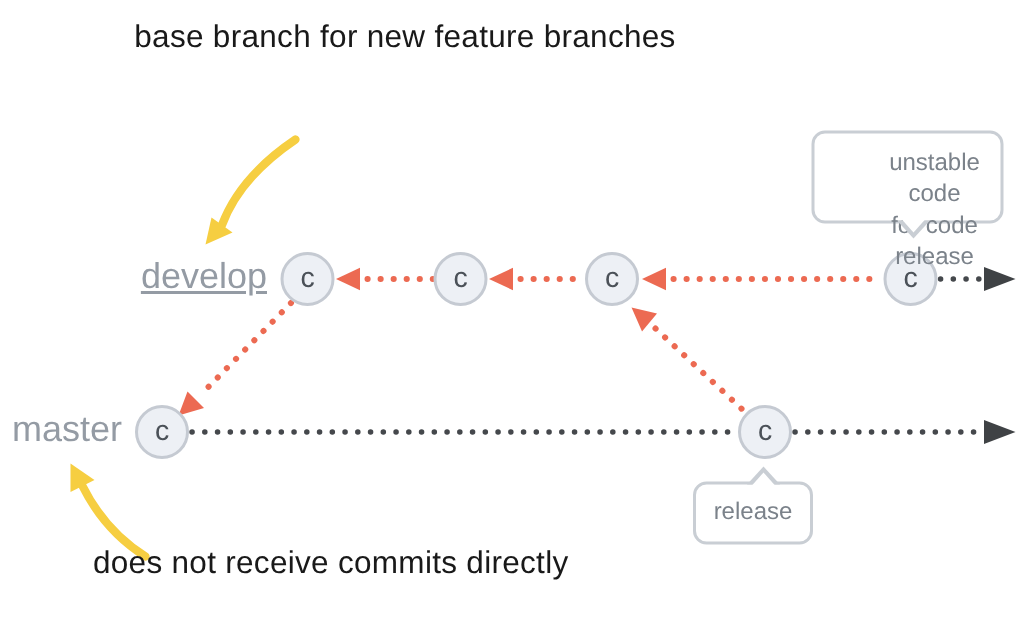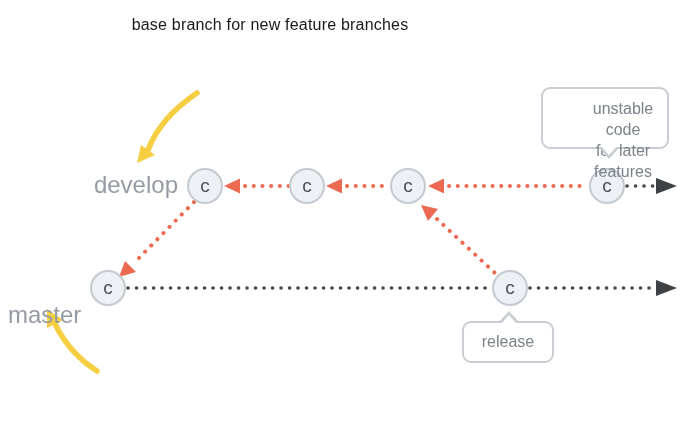--- a/index.html
+++ b/index.html
@@ -8,37 +8,37 @@
   #stage { position:relative; width:685px; height:425px; background:#ffffff; }
 
   #wires { position:absolute; left:0; top:0; }
   .red-dots   { stroke:#ec6a52; stroke-width:4;   stroke-linecap:round; stroke-dasharray:0.1 8.6; fill:none; }
   .dark-dots  { stroke:#45484c; stroke-width:3.6; stroke-linecap:round; stroke-dasharray:0.1 8.4; fill:none; }
   .red-fill   { fill:#ec6a52; }
   .dark-fill  { fill:#3f4245; }
   .yellow-stroke { stroke:#f6ce41; stroke-width:5.5; stroke-linecap:round; fill:none; }
   .yellow-fill   { fill:#f6ce41; }
 
-  .note { position:absolute; color:#191919; font-size:16px; line-height:26px;
+  .note { position:absolute; color:#191919; font-size:21px; line-height:26px;
           text-align:center; letter-spacing:0.2px; }
   #note-develop { left:40px;  top:12px;  width:460px; }
   #note-master  { left:18px;  top:363px; width:405px; line-height:25px; }
 
   .branch-label { position:absolute; color:#949ba4; font-size:24px; font-weight:400; }
-  #label-develop { left:60px; top:171px; width:118px; text-align:right; }
-  #label-master  { left:8px;  top:273px; width:80px;  text-align:left;margin-top:28px; }
+  #label-develop { left:60px; top:171px; width:118px; text-align:right;text-decoration:underline; }
+  #label-master  { left:8px;  top:273px; width:80px;  text-align:left; }
 
   .commit { position:absolute; width:36px; height:36px; border-radius:50%;
             background:#edf0f5; border:2px solid #c5cad2; color:#4b5158;
             font-size:19px; line-height:31px; text-align:center; }
 
   .bubble { position:absolute; background:#ffffff; border:2px solid #c9ced4;
             border-radius:9px; color:#7b828a; font-size:16px; text-align:center; }
   #bubble-unstable { left:541px; top:87px;  width:128px; height:62px; line-height:21px; padding-top:9px;padding-left:36px; }
-  #bubble-release  { left:462px; top:321px; width:92px;  height:42px; line-height:38px; }
+  #bubble-release  { left:462px; top:321px; width:80px;  height:42px; line-height:38px; }
 
   .tail { position:absolute; width:0; height:0; }
   .tail-down { bottom:-12px; left:55px;
                border-left:11px solid transparent; border-right:11px solid transparent;
                border-top:12px solid #c9ced4; }
   .tail-down::after { content:""; position:absolute; left:-8px; top:-13px; width:0; height:0;
                border-left:8px solid transparent; border-right:8px solid transparent;
                border-top:9px solid #ffffff; }
   .tail-up { top:-12px; left:34px;
                border-left:11px solid transparent; border-right:11px solid transparent;
@@ -96,36 +96,37 @@
       <path class="yellow-stroke" d="M 97 371 Q 70 354 55 324"></path>
       <polygon class="yellow-fill" points="47,309 63,320 47,328"></polygon>
     </g>
   </svg>
 
   <div class="note" id="note-develop">
     <div>base branch for new feature branches</div>
   </div>
 
   <div class="note" id="note-master">
+    <div>does not receive commits directly</div>
   </div>
 
   <div class="branch-label" id="label-develop">develop</div>
   <div class="branch-label" id="label-master">master</div>
 
   <div class="commit" style="left:187px; top:168px;">c</div>
   <div class="commit" style="left:289px; top:168px;">c</div>
   <div class="commit" style="left:390px; top:168px;">c</div>
   <div class="commit" style="left:589px; top:168px;">c</div>
 
   <div class="commit" style="left:90px; top:270px;">c</div>
   <div class="commit" style="left:492px; top:270px;">c</div>
 
   <div class="bubble" id="bubble-unstable">
     <div>unstable code</div>
-    <div>for later features</div>
+    <div>for code release</div>
     <span class="tail tail-down"></span>
   </div>
 
   <div class="bubble" id="bubble-release">
     <div>release</div>
     <span class="tail tail-up"></span>
   </div>
 
 </div>
 

